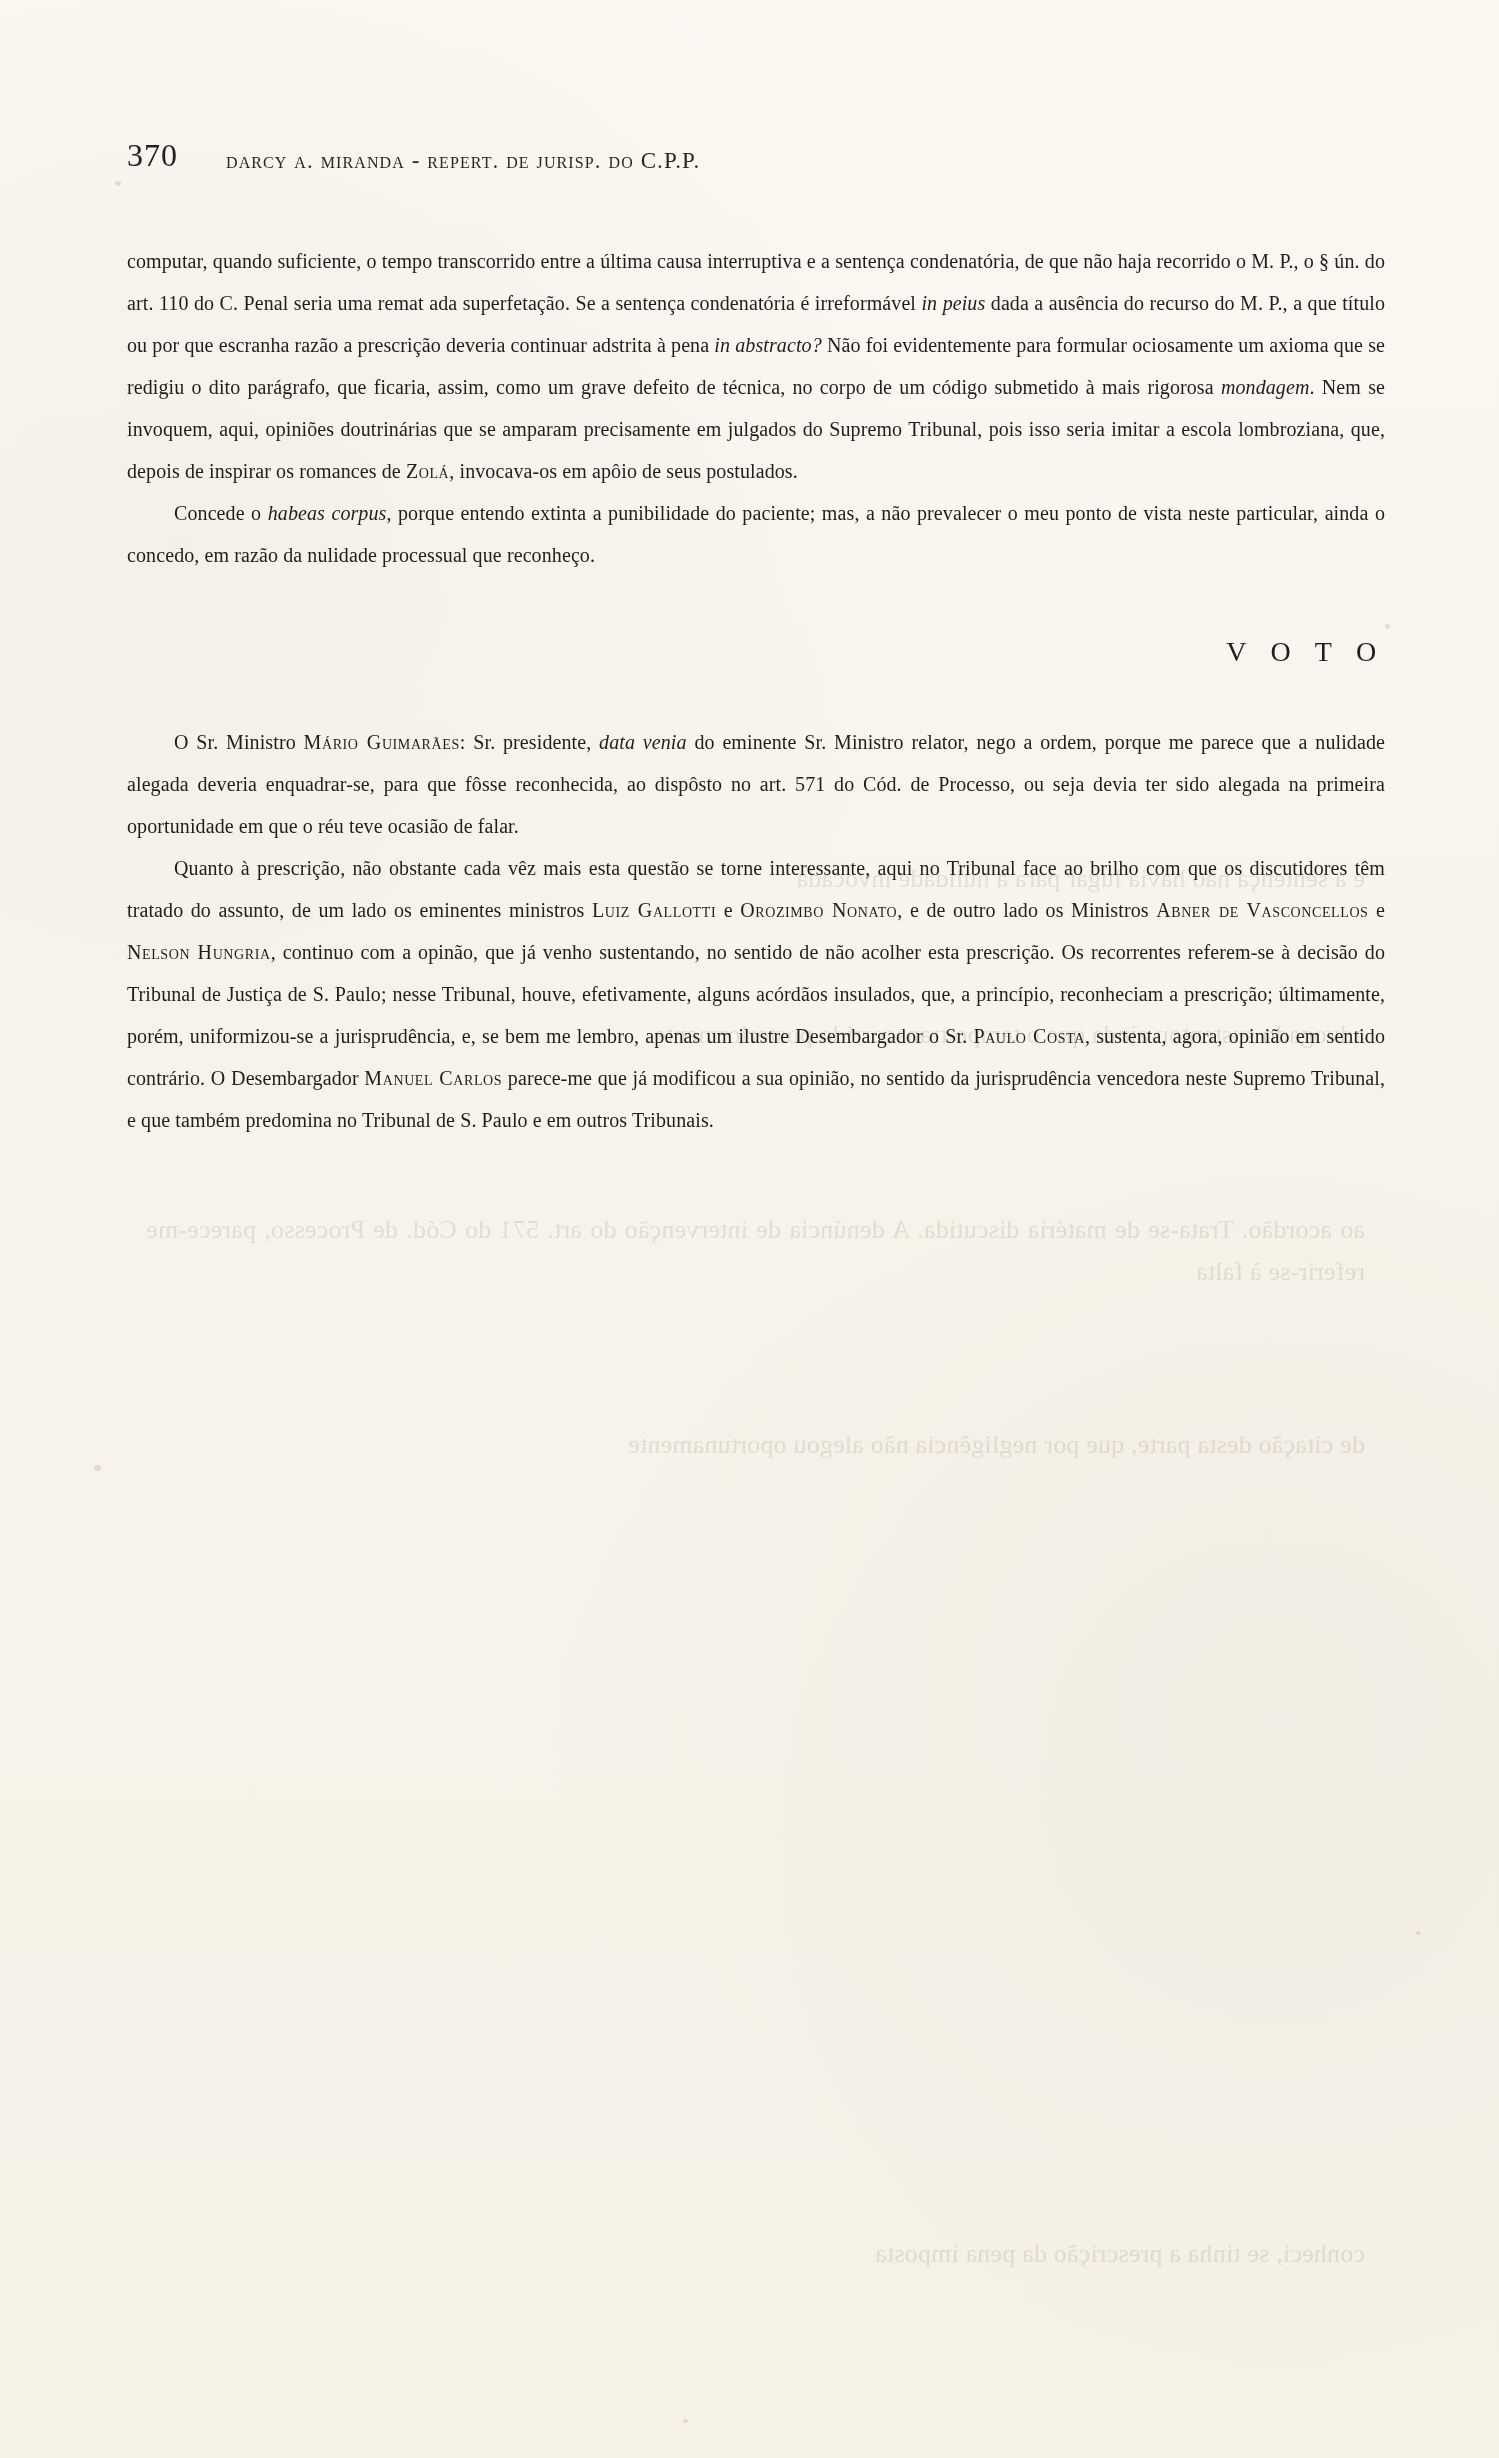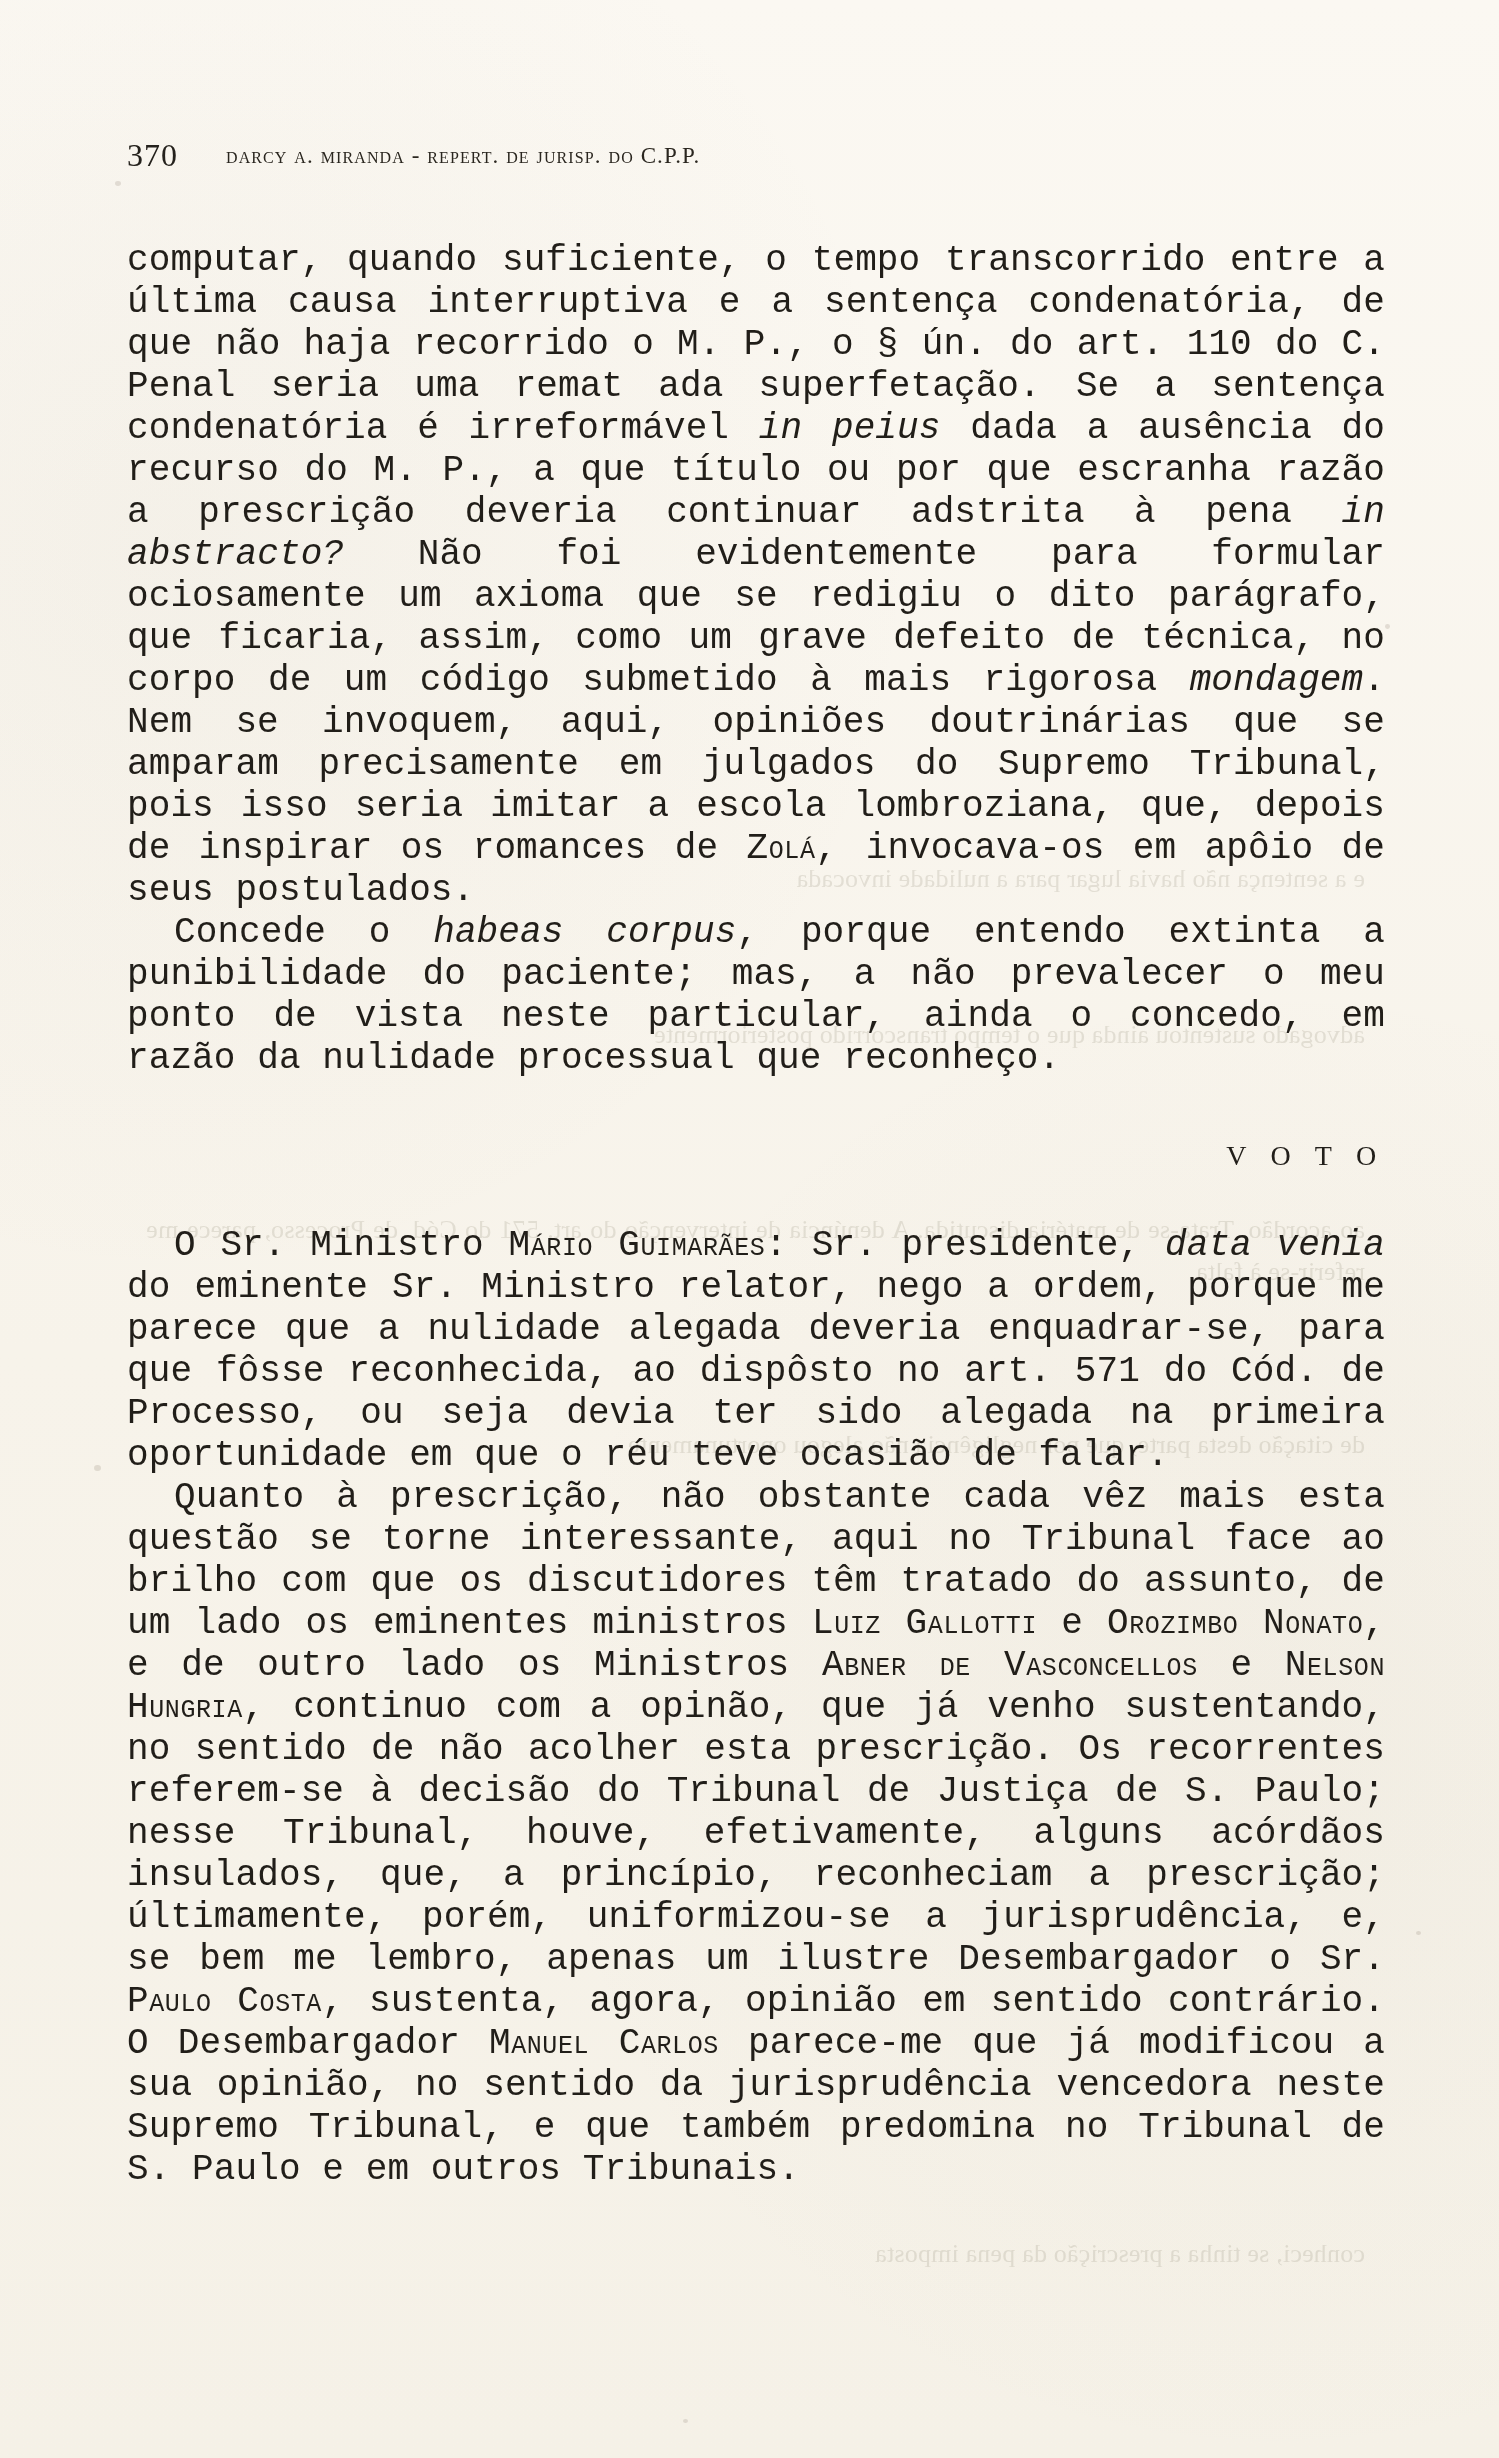--- a/index.html
+++ b/index.html
@@ -28,47 +28,46 @@
       linear-gradient(180deg, #fbf8f2 0%, #f7f3ea 55%, #f5f1e7 100%);
   }
   .sheet {
     position: absolute;
     left: 127px;
     top: 137px;
     width: 1258px;
   }
   .header {
     display: flex;
-    align-items: center;
+    align-items: flex-end;
     gap: 35px;
     margin-bottom: 66px;
   }
   .folio {
     font-size: 32px;
     letter-spacing: 1px;
     color: #24211c;
     min-width: 64px;
   }
   .running-head {
     font-size: 23px;
     letter-spacing: 1.1px;
     color: #2a261f;
     font-variant: small-caps;
     text-transform: lowercase;
     white-space: nowrap;
   }
   .running-head .uc { text-transform: uppercase; }
   .body-text {
-    font-size: 36px;
+    font-size: 20px;
     line-height: 42px;
     text-align: justify;
     text-justify: inter-word;
     color: #211e19;
     letter-spacing: 0.1px;
-    font-family: Liberation Mono, monospace;
   }
   .body-text p {
     margin: 0;
     text-indent: 0;
   }
   .body-text p.indent {
     text-indent: 47px;
   }
   .body-text p + p {
     margin-top: 0px;

